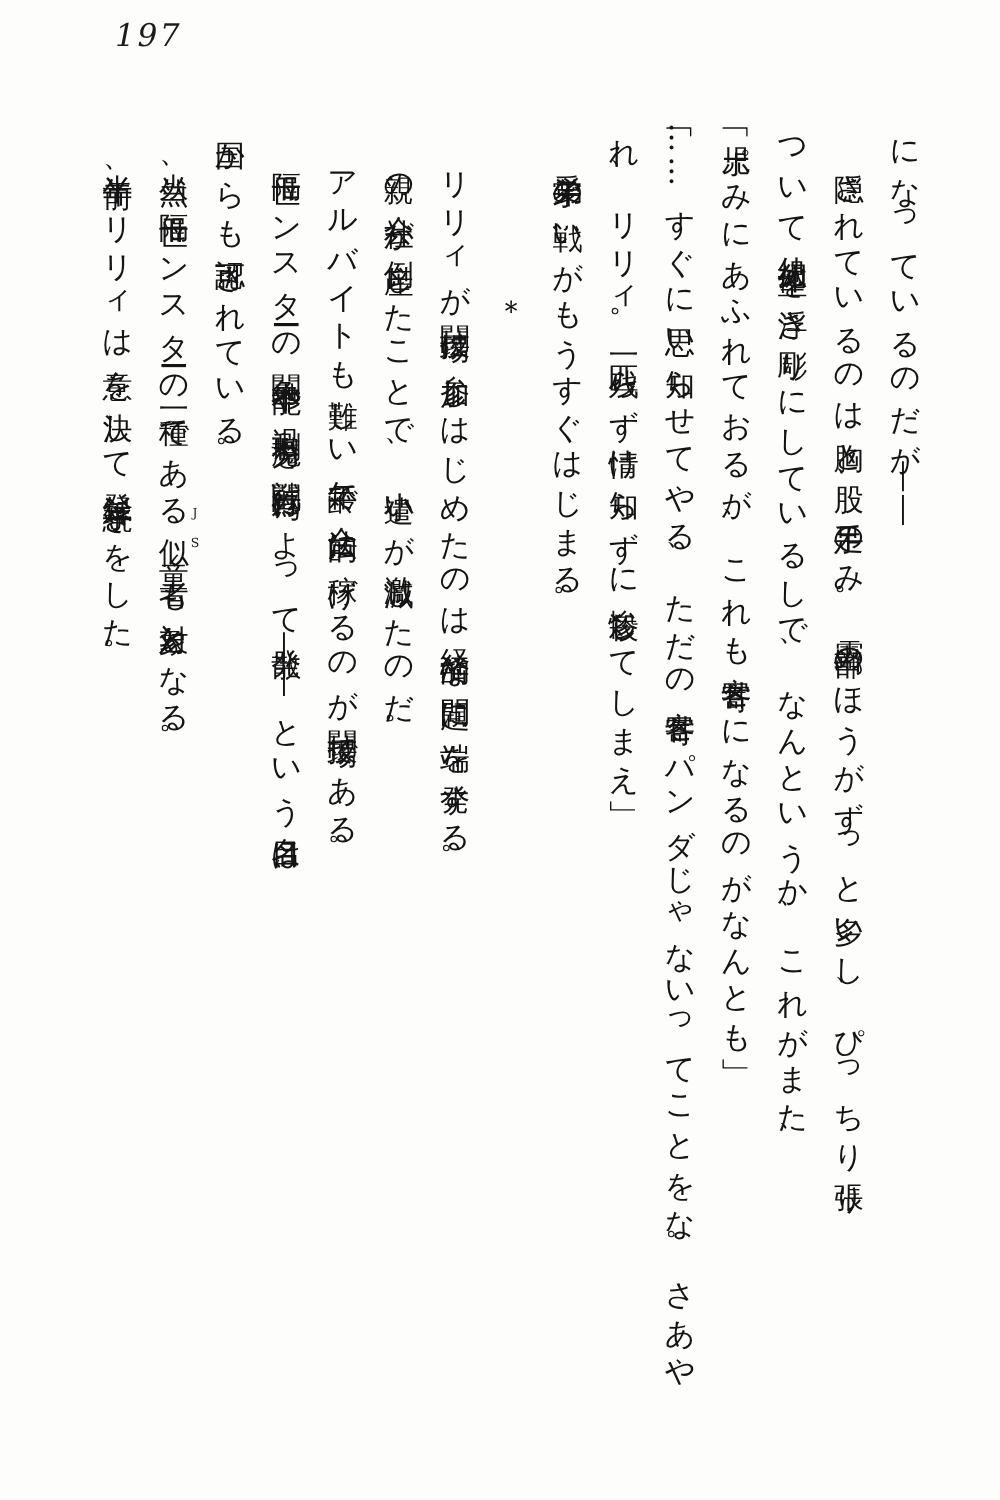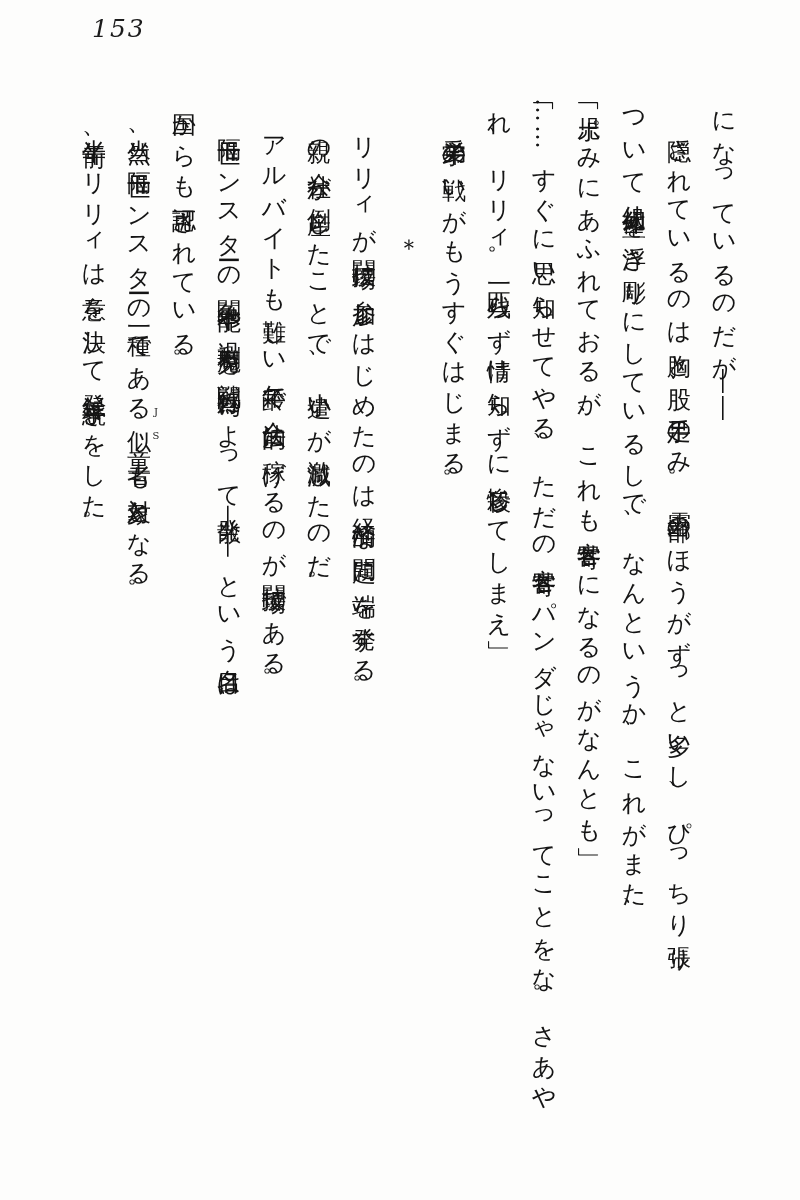--- a/index.html
+++ b/index.html
@@ -58,21 +58,21 @@
     text-orientation: upright;
     color: #1a1a1a;
     font-family: "DejaVu Serif", "Liberation Serif", serif;
   }
 </style>
 </head>
 <body>
 
 <div class="page">
 
-  <div class="page-number">153</div>
+  <div class="page-number">197</div>
 
   <div class="text-block">
     <div class="col">になっているのだが――</div>
     <div class="col indent">隠されているのは胸と股、手足のみ。露出部のほうがずっと多いし、ぴっちり張り</div>
     <div class="col">ついて幼児体型を浮き彫りにしているしで、なんというか、これがまた、</div>
     <div class="col">「児ポみにあふれておるが、これも客寄せになるのがなんとも」</div>
     <div class="col">「……すぐに思い知らせてやる、ただの客寄せパンダじゃないってことをな。さあや</div>
     <div class="col">れ、リリィ。一匹残らず情け知らずに惨殺してしまえ」</div>
     <div class="col indent">愛弟子の戦いがもうすぐはじまる。</div>
     <div class="col break-col">＊</div>

